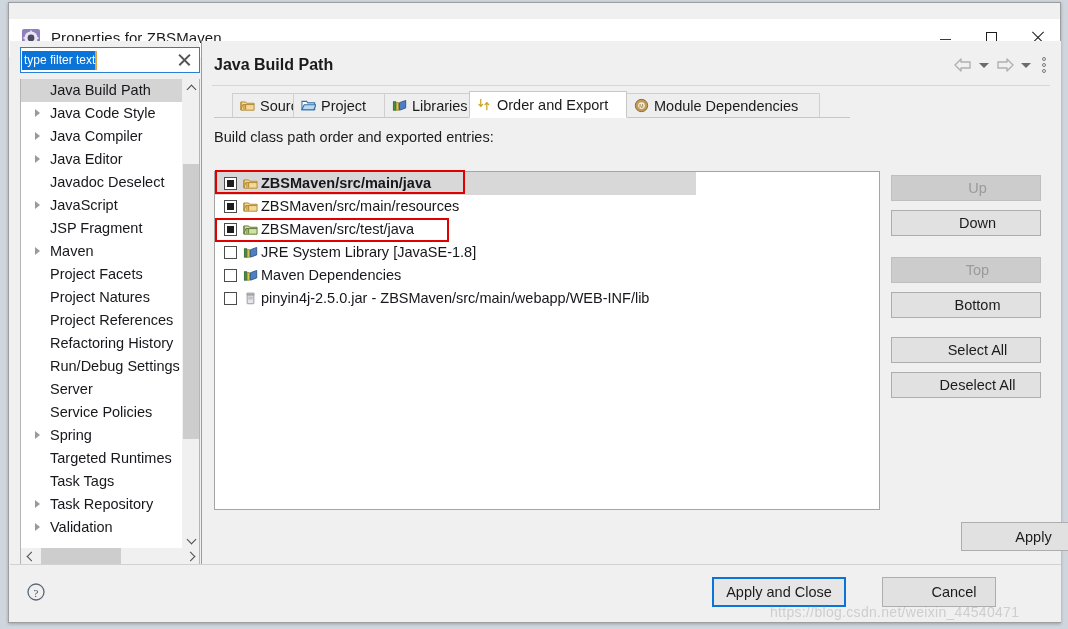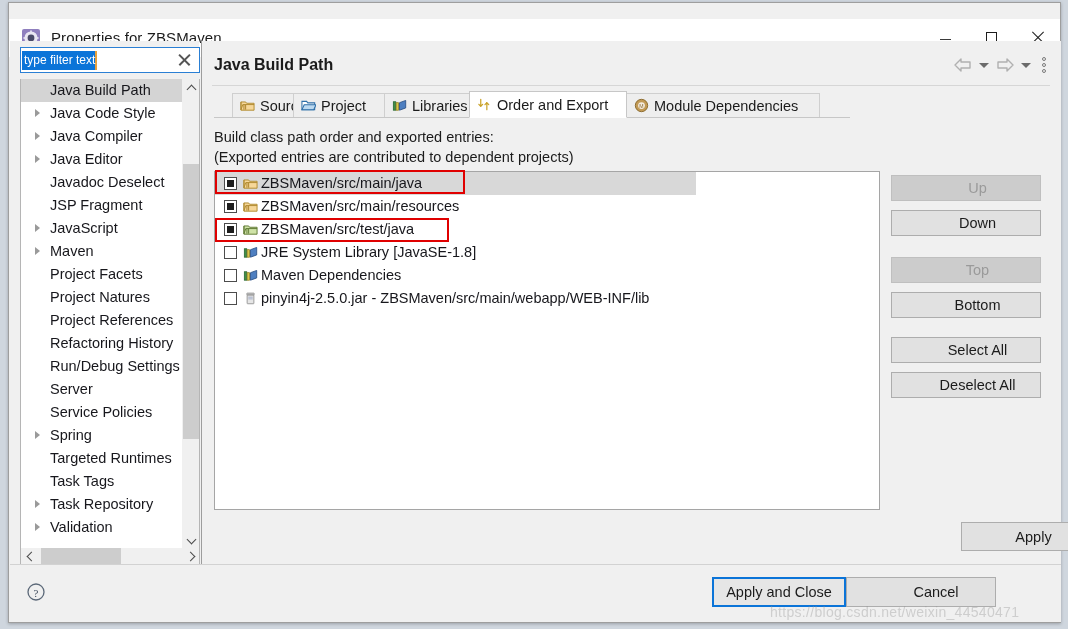--- a/index.html
+++ b/index.html
@@ -347,21 +347,21 @@
     border: 1px solid #adadad;
     font-size: 14.5px; color: #1b1b1b;
     display: flex; align-items: center; justify-content: center;
     cursor: default;
   }
   .bbtn.default {
     border: 2px solid #0b74d8;
     background: #e6e6e6;
   }
   .apply-close { right: 215px; width: 134px; }
-  .cancel { right: 65px; width: 150px; padding-left: 30px; }
+  .cancel { right: 65px; width: 114px; padding-left: 30px; }
 
   .watermark {
     position: absolute; left: 770px; top: 604px;
     font-size: 14px;
     color: rgba(150,150,150,0.38);
     letter-spacing: .3px;
     white-space: nowrap;
     pointer-events: none;
     z-index: 30;
   }
@@ -407,22 +407,22 @@
         <span class="filter-clear"></span>
       </div>
 
       <div class="tree-outer">
         <div class="tree-list" id="tree-list">
             <div class="tree-item selected"><span>Java Build Path</span></div>
             <div class="tree-item"><span class="tree-arrow"></span><span>Java Code Style</span></div>
             <div class="tree-item"><span class="tree-arrow"></span><span>Java Compiler</span></div>
             <div class="tree-item"><span class="tree-arrow"></span><span>Java Editor</span></div>
             <div class="tree-item"><span>Javadoc Deselect</span></div>
+            <div class="tree-item"><span class="tree-arrow"></span><span>JavaScript</span></div>
             <div class="tree-item"><span>JSP Fragment</span></div>
-            <div class="tree-item"><span class="tree-arrow"></span><span>JavaScript</span></div>
             <div class="tree-item"><span class="tree-arrow"></span><span>Maven</span></div>
             <div class="tree-item"><span>Project Facets</span></div>
             <div class="tree-item"><span>Project Natures</span></div>
             <div class="tree-item"><span>Project References</span></div>
             <div class="tree-item"><span>Refactoring History</span></div>
             <div class="tree-item"><span>Run/Debug Settings</span></div>
             <div class="tree-item"><span>Server</span></div>
             <div class="tree-item"><span>Service Policies</span></div>
             <div class="tree-item"><span class="tree-arrow"></span><span>Spring</span></div>
             <div class="tree-item"><span>Targeted Runtimes</span></div>
@@ -530,26 +530,25 @@
                 <text x="8" y="11" font-size="5.5" text-anchor="middle" fill="#8a6a2d" font-family="Liberation Sans, sans-serif">M</text>
               </svg>
             </span>
             <span>Module Dependencies</span>
           </div>
         </div>
       <div class="tab-underline"></div>
 
       <div class="desc">
         <div>Build class path order and exported entries:</div>
-        <div>(Exported entries are contributed to dependent projects)</div>
       </div>
 
       <div class="listbox">
         <div id="entry-list">
-            <div class="list-row selected" style="width: 481px;">
+            <div class="list-row selected" style="width: 481px; font-weight: bold;">
               <span class="cb checked"></span>
               <span class="row-ico">
                 <svg width="15" height="15" viewBox="0 0 16 16">
                   <path d="M1 4.2 L6 4.2 L7 5.6 L15 5.6 L15 13 L1 13 Z" fill="#f6d799" stroke="#b08a2e" stroke-width="1"></path>
                   <path d="M1 4.2 L1 12.6 L3 7 L15 7" fill="none" stroke="#b08a2e" stroke-width="1"></path>
                   <path d="M4.2 7.3 L4.2 12.4 M6 7.3 L6 12.4" stroke="#a97f26" stroke-width="1"></path>
                 </svg>
               </span>
               <span>ZBSMaven/src/main/java</span>
             </div>

